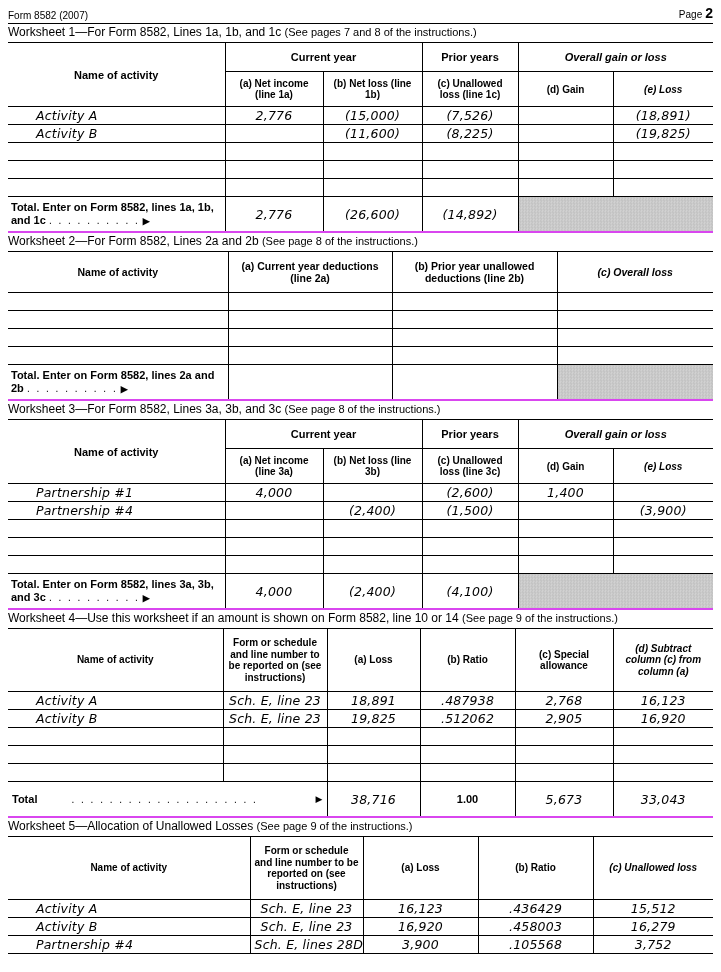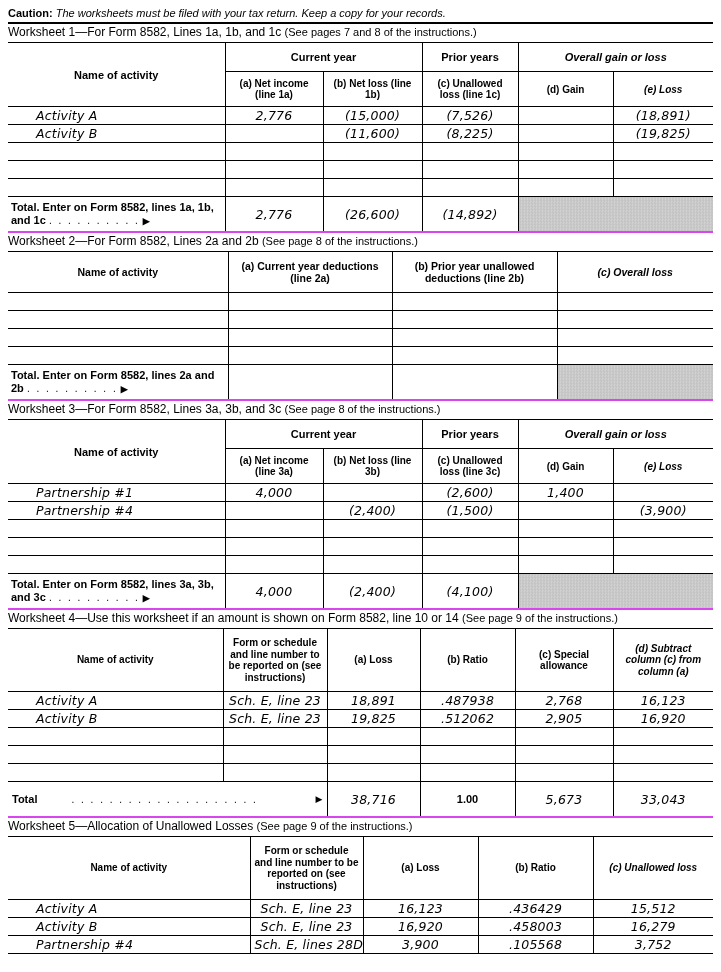--- a/index.html
+++ b/index.html
@@ -58,25 +58,25 @@
     background-color:#cbcbcb;
     background-image:repeating-conic-gradient(#bdbdbd 0% 25%, #d8d8d8 0% 50%);
     background-size:3px 3px;
   }
 </style>
 </head>
 <body>
 
 <div class="page">
 
-
-  <div class="caution">
-    <span class="cap">Caution:</span>
-    <span class="ital">The worksheets must be filed with your tax return. Keep a copy for your records.</span>
-  </div>
+  <div class="doc-header">
+    <span class="form-id">Form 8582 (2007)</span>
+    <span class="page-ref"><span>Page</span><b>2</b></span>
+  </div>
+
 
   <div class="ws-title">
     <span class="tb">Worksheet 1—For Form 8582, Lines 1a, 1b, and 1c</span>
     <span class="note">(See pages 7 and 8 of the instructions.)</span>
   </div>
   <table class="ws1">
     <colgroup>
         <col style="width:217px">
         <col style="width:98px">
         <col style="width:99px">

